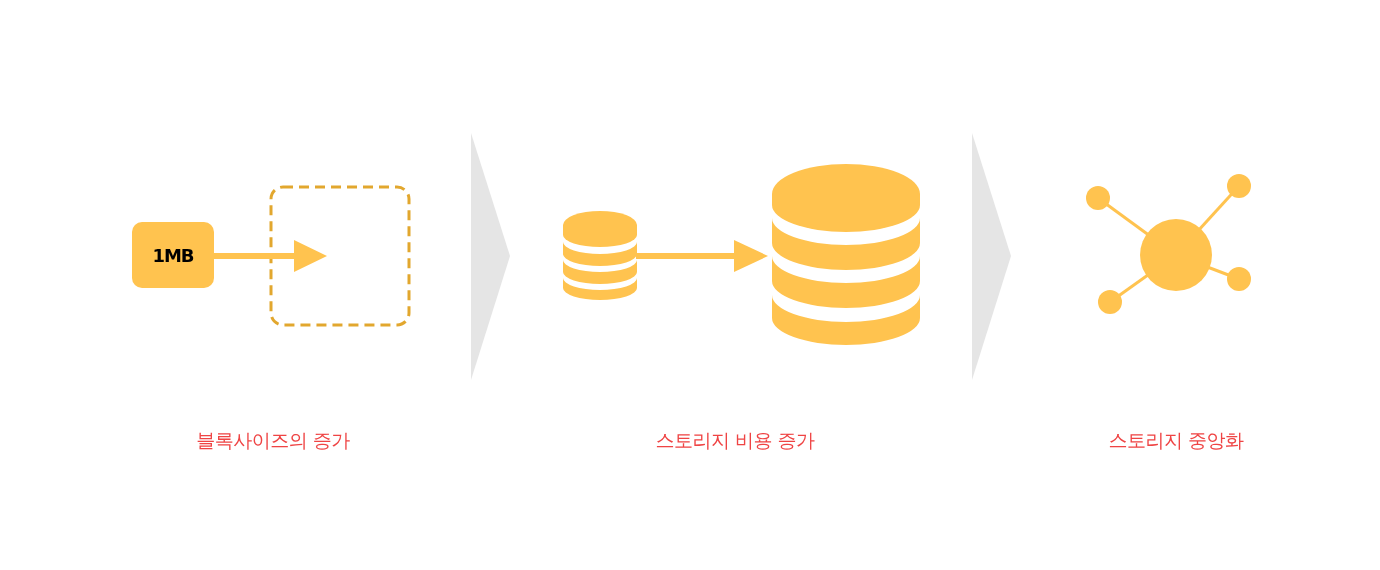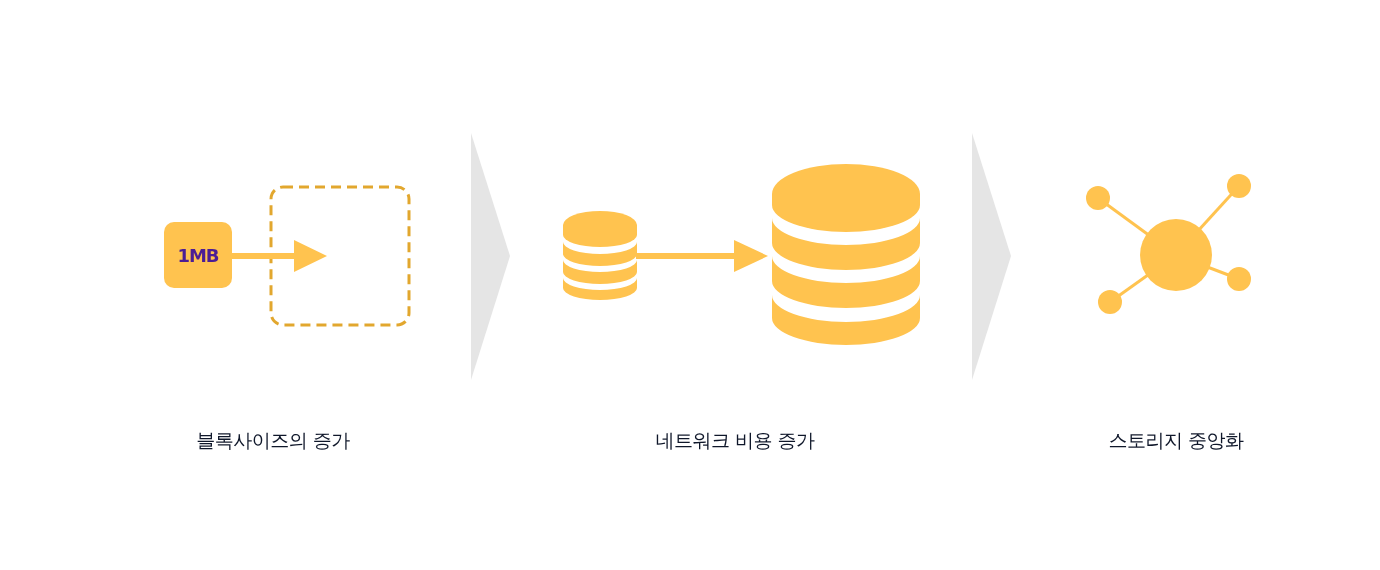--- a/index.html
+++ b/index.html
@@ -1,23 +1,23 @@
 <!DOCTYPE html>
 <html><head>
 <meta charset="utf-8">
 <style>
   html, body { margin: 0; padding: 0; background: #ffffff; }
   body { width: 1380px; height: 570px; position: relative; overflow: hidden;
          font-family: "DejaVu Sans", "Liberation Sans", sans-serif; }
-  .caption { position: absolute; top: 428px; font-size: 19px; color: #0f172a;
+  .caption { position: absolute; top: 428px; font-size: 19px; color: #ef4444;
              white-space: nowrap; transform: translateX(-50%); letter-spacing: -0.5px; }
-  .block-label { position: absolute; left: 132px; top: 222px; width: 68px; height: 66px;
+  .block-label { position: absolute; left: 132px; top: 222px; width: 82px; height: 66px;
                  background: #FFC34F; border-radius: 10px; display: flex; align-items: center;
-                 justify-content: center; font-weight: bold; font-size: 18px; color: #4c1d95;
-                 letter-spacing: -1px; margin-left: 32px; }
+                 justify-content: center; font-weight: bold; font-size: 18px; color: #000000;
+                 letter-spacing: -1px; }
   svg { position: absolute; left: 0; top: 0; }
 </style>
 </head>
 <body>
 
 <svg width="1380" height="570" viewBox="0 0 1380 570">
 
   <g>
     <rect x="271" y="187" width="138" height="138" rx="12" ry="12" fill="none" stroke="#E2A72E" stroke-width="3" stroke-dasharray="10,6"></rect>
     <rect x="196" y="253" width="102" height="6" fill="#FFC34F"></rect>
@@ -61,14 +61,14 @@
     <circle cx="1239" cy="279" r="12" stroke="none"></circle>
     <circle cx="1110" cy="302" r="12" stroke="none"></circle>
   </g>
 </svg>
 
 <div class="block-label">
   <span>1MB</span>
 </div>
 
 <div class="caption" style="left:273px;">블록사이즈의 증가</div>
-<div class="caption" style="left:735px;">네트워크 비용 증가</div>
+<div class="caption" style="left:735px;">스토리지 비용 증가</div>
 <div class="caption" style="left:1176px;">스토리지 중앙화</div>
 
 </body></html>

